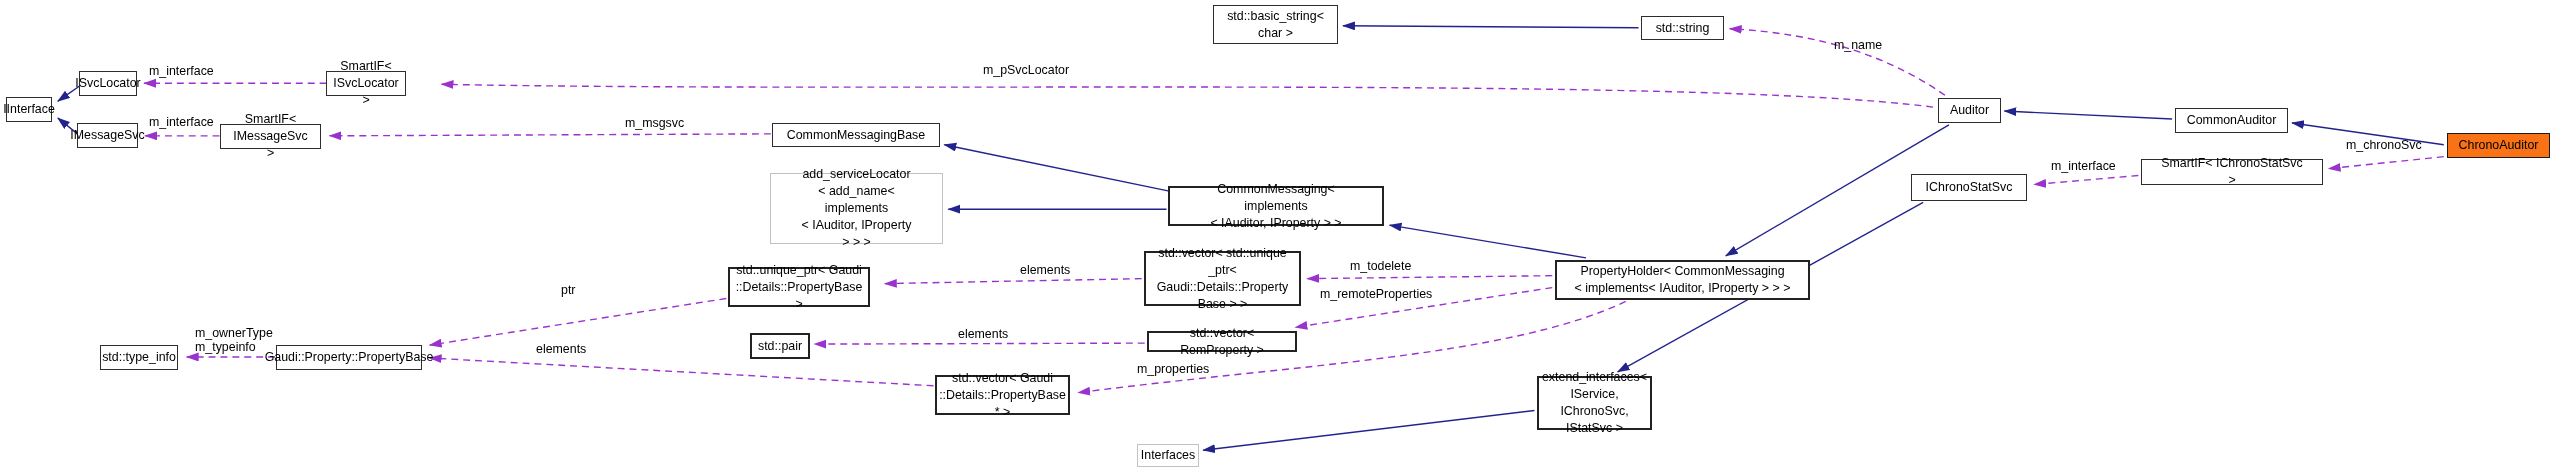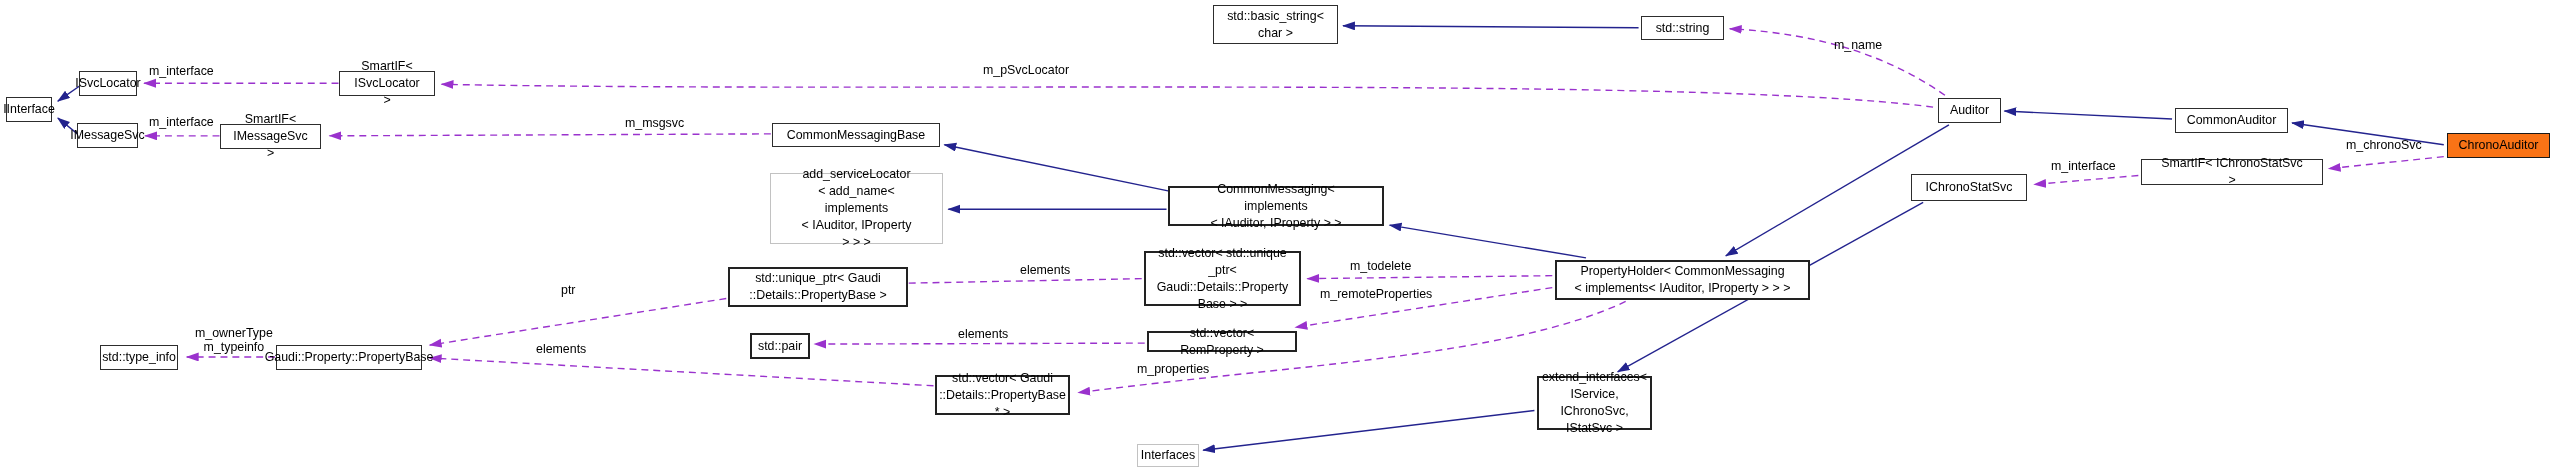--- a/index.html
+++ b/index.html
@@ -29,21 +29,21 @@
   }
   .node.heavy{border-width:2px;border-color:#222222;}
   .node.gray-border{border:1.2px solid #c2c2c2;cursor:default;}
   .node.focus{background:#f97316;border:1.6px solid #1a1a1a;}
   .elabel{
     position:absolute;
     color:#000000;
     font-size:12.4px;
     line-height:14px;
     white-space:pre-line;
-    text-align:center;
+    text-align:left;
   }
 </style>
 </head>
 <body>
 
 <div id="canvas">
 
   <svg id="edges" width="2576" height="475" viewBox="0 0 2595 479">
     <defs>
       <marker id="arrN" markerUnits="userSpaceOnUse" markerWidth="14" markerHeight="10" refX="12" refY="4.5" orient="auto">
@@ -83,21 +83,21 @@
       <path d="M1153,346 L820,347" marker-end="url(#arrP)"></path>
       <path d="M731,301 L432,348" marker-end="url(#arrP)"></path>
       <path d="M940,389 L432,361" marker-end="url(#arrP)"></path>
       <path d="M276,360 L187,360" marker-end="url(#arrP)"></path>
     </g>
   </svg>
 
   <div class="node" style="left:6px;top:97px;width:46px;height:25px">IInterface</div>
   <div class="node" style="left:79px;top:71px;width:58px;height:25px">ISvcLocator</div>
   <div class="node" style="left:77px;top:123px;width:61px;height:25px">IMessageSvc</div>
-  <div class="node" style="left:339px;top:71px;width:96px;height:25px">SmartIF&lt; ISvcLocator &gt;</div>
+  <div class="node" style="left:326px;top:71px;width:80px;height:25px">SmartIF&lt; ISvcLocator &gt;</div>
   <div class="node" style="left:220px;top:124px;width:101px;height:25px">SmartIF&lt; IMessageSvc &gt;</div>
   <div class="node" style="left:772px;top:123px;width:168px;height:24px">CommonMessagingBase</div>
   <div class="node gray-border" style="left:770px;top:173px;width:173px;height:71px">add_serviceLocator
 &lt; add_name&lt; implements
 &lt; IAuditor, IProperty
 &gt; &gt; &gt;</div>
   <div class="node heavy" style="left:1168px;top:186px;width:216px;height:40px">CommonMessaging&lt; implements
 &lt; IAuditor, IProperty &gt; &gt;</div>
   <div class="node" style="left:1213px;top:5px;width:125px;height:39px">std::basic_string&lt;
 char &gt;</div>
@@ -110,21 +110,21 @@
   <div class="node heavy" style="left:1537px;top:376px;width:115px;height:54px">extend_interfaces&lt;
 IService, IChronoSvc,
 IStatSvc &gt;</div>
   <div class="node heavy" style="left:1555px;top:260px;width:255px;height:40px">PropertyHolder&lt; CommonMessaging
 &lt; implements&lt; IAuditor, IProperty &gt; &gt; &gt;</div>
   <div class="node gray-border" style="left:1137px;top:444px;width:62px;height:23px">Interfaces</div>
   <div class="node heavy" style="left:1144px;top:251px;width:157px;height:55px">std::vector&lt; std::unique
 _ptr&lt; Gaudi::Details::Property
 Base &gt; &gt;</div>
   <div class="node heavy" style="left:1147px;top:331px;width:150px;height:21px">std::vector&lt; RemProperty &gt;</div>
-  <div class="node heavy" style="left:728px;top:267px;width:180px;height:40px">std::unique_ptr&lt; Gaudi
+  <div class="node heavy" style="left:728px;top:267px;width:142px;height:40px">std::unique_ptr&lt; Gaudi
 ::Details::PropertyBase &gt;</div>
   <div class="node heavy" style="left:750px;top:333px;width:60px;height:26px">std::pair</div>
   <div class="node heavy" style="left:935px;top:375px;width:135px;height:40px">std::vector&lt; Gaudi
 ::Details::PropertyBase * &gt;</div>
   <div class="node" style="left:100px;top:345px;width:78px;height:25px">std::type_info</div>
   <div class="node" style="left:276px;top:345px;width:146px;height:25px">Gaudi::Property::PropertyBase</div>
 
   <div class="elabel" style="left:149px;top:64px">m_interface</div>
   <div class="elabel" style="left:149px;top:115px">m_interface</div>
   <div class="elabel" style="left:625px;top:116px">m_msgsvc</div>

